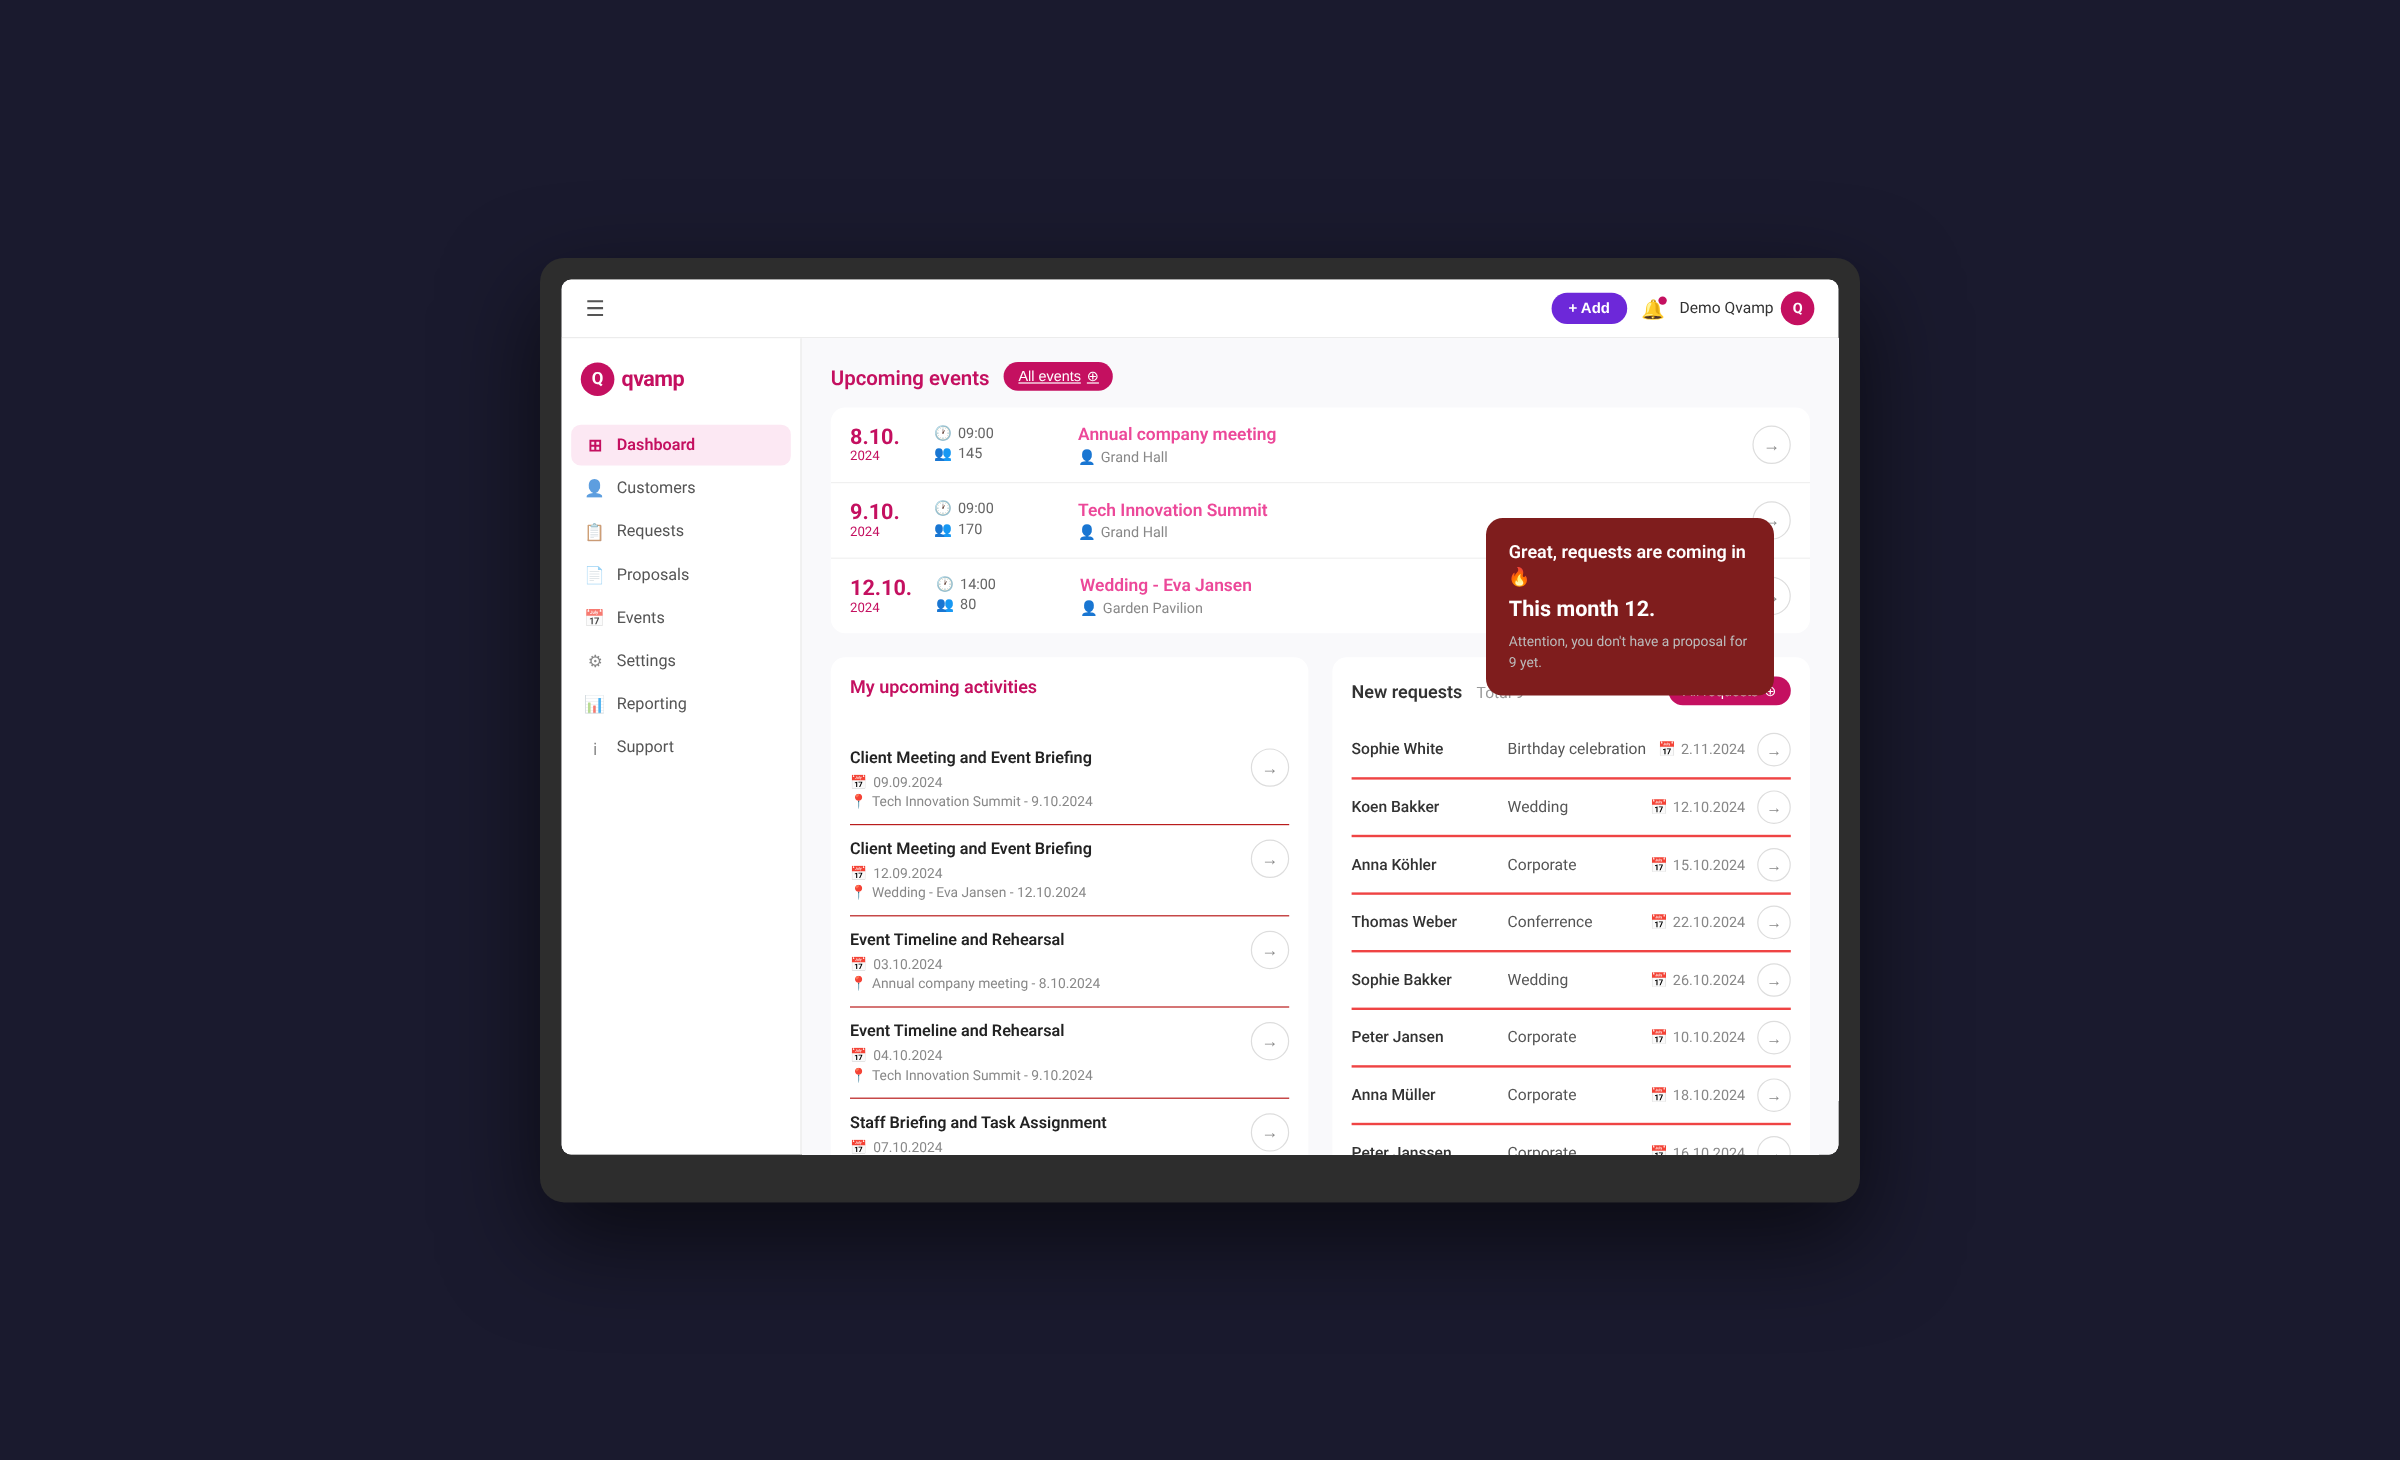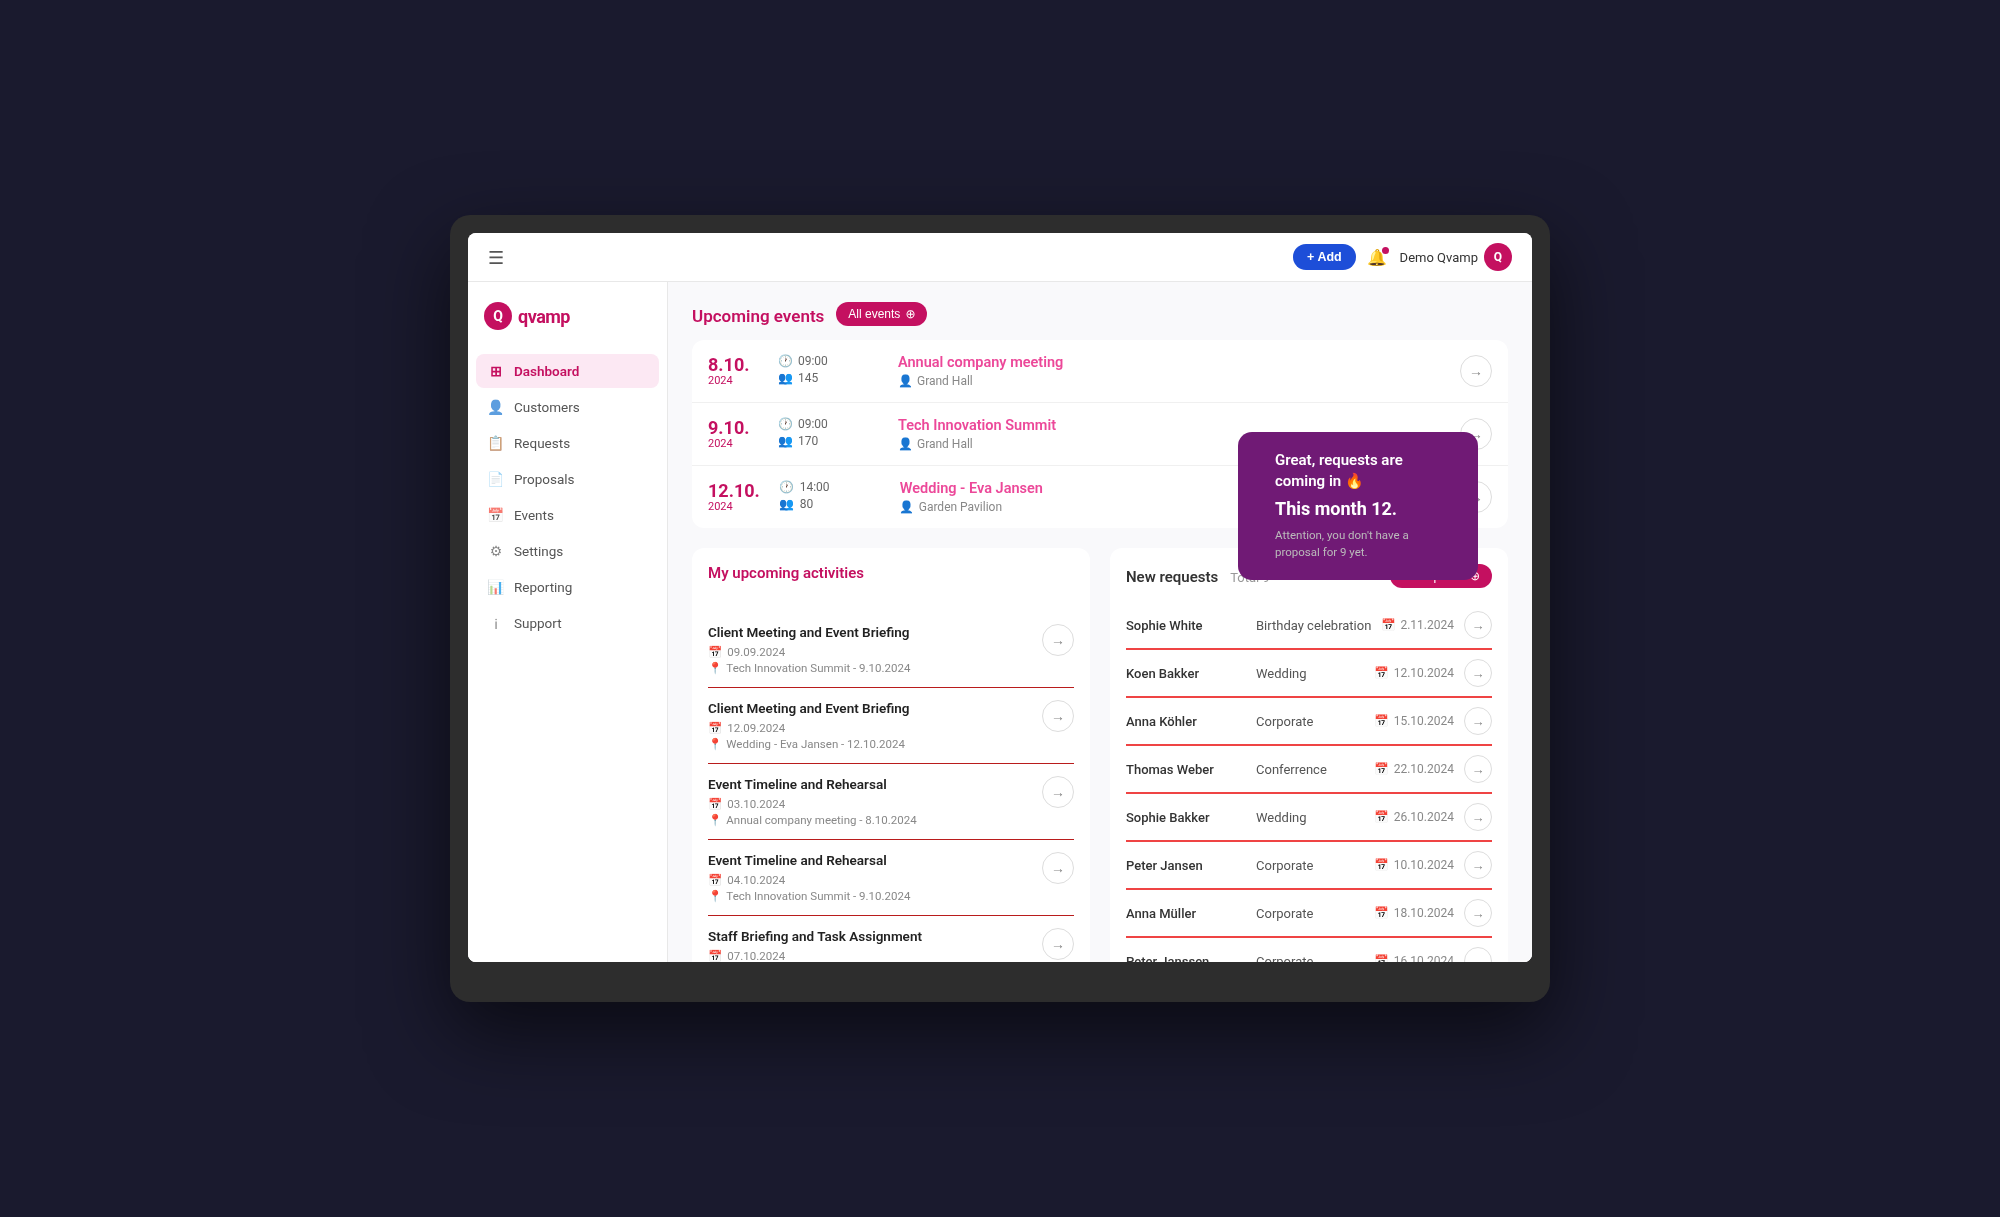--- a/index.html
+++ b/index.html
@@ -115,21 +115,21 @@
       align-items: center;
       justify-content: space-between;
     }
     .hamburger { font-size: 18px; color: #555; cursor: pointer; }
     .top-bar-right {
       display: flex;
       align-items: center;
       gap: 12px;
     }
     .add-btn {
-      background: #1d4ed8;
+      background: #6d28d9;
       color: white;
       border: none;
       border-radius: 20px;
       padding: 6px 14px;
       font-size: 12.5px;
       font-weight: 600;
       cursor: pointer;
       display: flex;
       align-items: center;
       gap: 4px;
@@ -187,20 +187,21 @@
       color: white;
       border: none;
       border-radius: 20px;
       padding: 5px 12px;
       font-size: 12px;
       font-weight: 500;
       cursor: pointer;
       display: flex;
       align-items: center;
       gap: 5px;
+      text-decoration: underline;
     }
 
     .events-card {
       background: #fff;
       border-radius: 12px;
       overflow: hidden;
       margin-bottom: 20px;
     }
     .event-row {
       display: flex;
@@ -260,24 +261,24 @@
       align-items: center;
       justify-content: center;
       cursor: pointer;
       color: #888;
       font-size: 14px;
       background: transparent;
     }
 
     
     .notif-card {
-      background: #701a75;
+      background: #7f1d1d;
       color: #fff;
       border-radius: 14px;
-      padding: 18px 37px;
+      padding: 18px 19px;
       max-width: 240px;
       position: absolute;
       right: 30px;
       top: 130px;
     }
     .notif-card-title {
       font-size: 15px;
       font-weight: 600;
       line-height: 1.4;
       margin-bottom: 6px;

